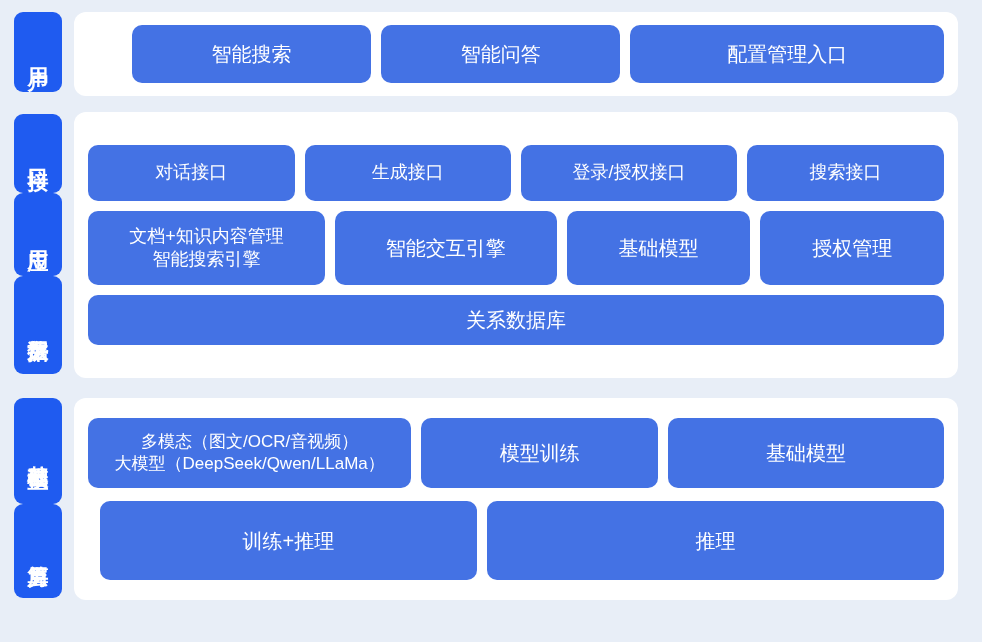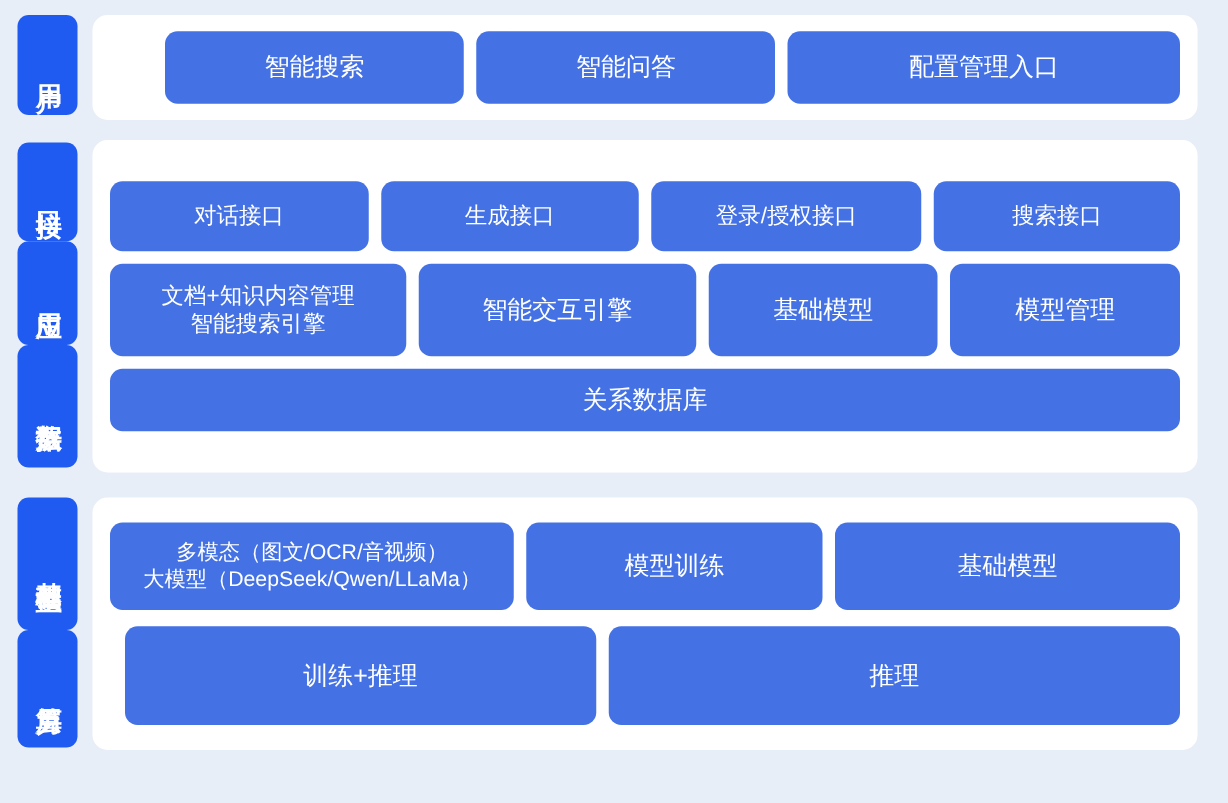--- a/index.html
+++ b/index.html
@@ -163,21 +163,21 @@
         <div class="card sm" style="flex:20">生成接口</div>
         <div class="card sm" style="flex:21">登录/授权接口</div>
         <div class="card sm" style="flex:19">搜索接口</div>
       </div>
 
       <div class="row row-app">
         <div class="card sm" style="flex:29">文档+知识内容管理
 智能搜索引擎</div>
         <div class="card" style="flex:27">智能交互引擎</div>
         <div class="card" style="flex:22">基础模型</div>
-        <div class="card" style="flex:22">模型管理</div>
+        <div class="card" style="flex:22">授权管理</div>
       </div>
 
       <div class="row row-data">
         <div class="card" style="flex:31">关系数据库</div>
       </div>
 
     </div>
   </div>
 
   <div class="band band-base">

